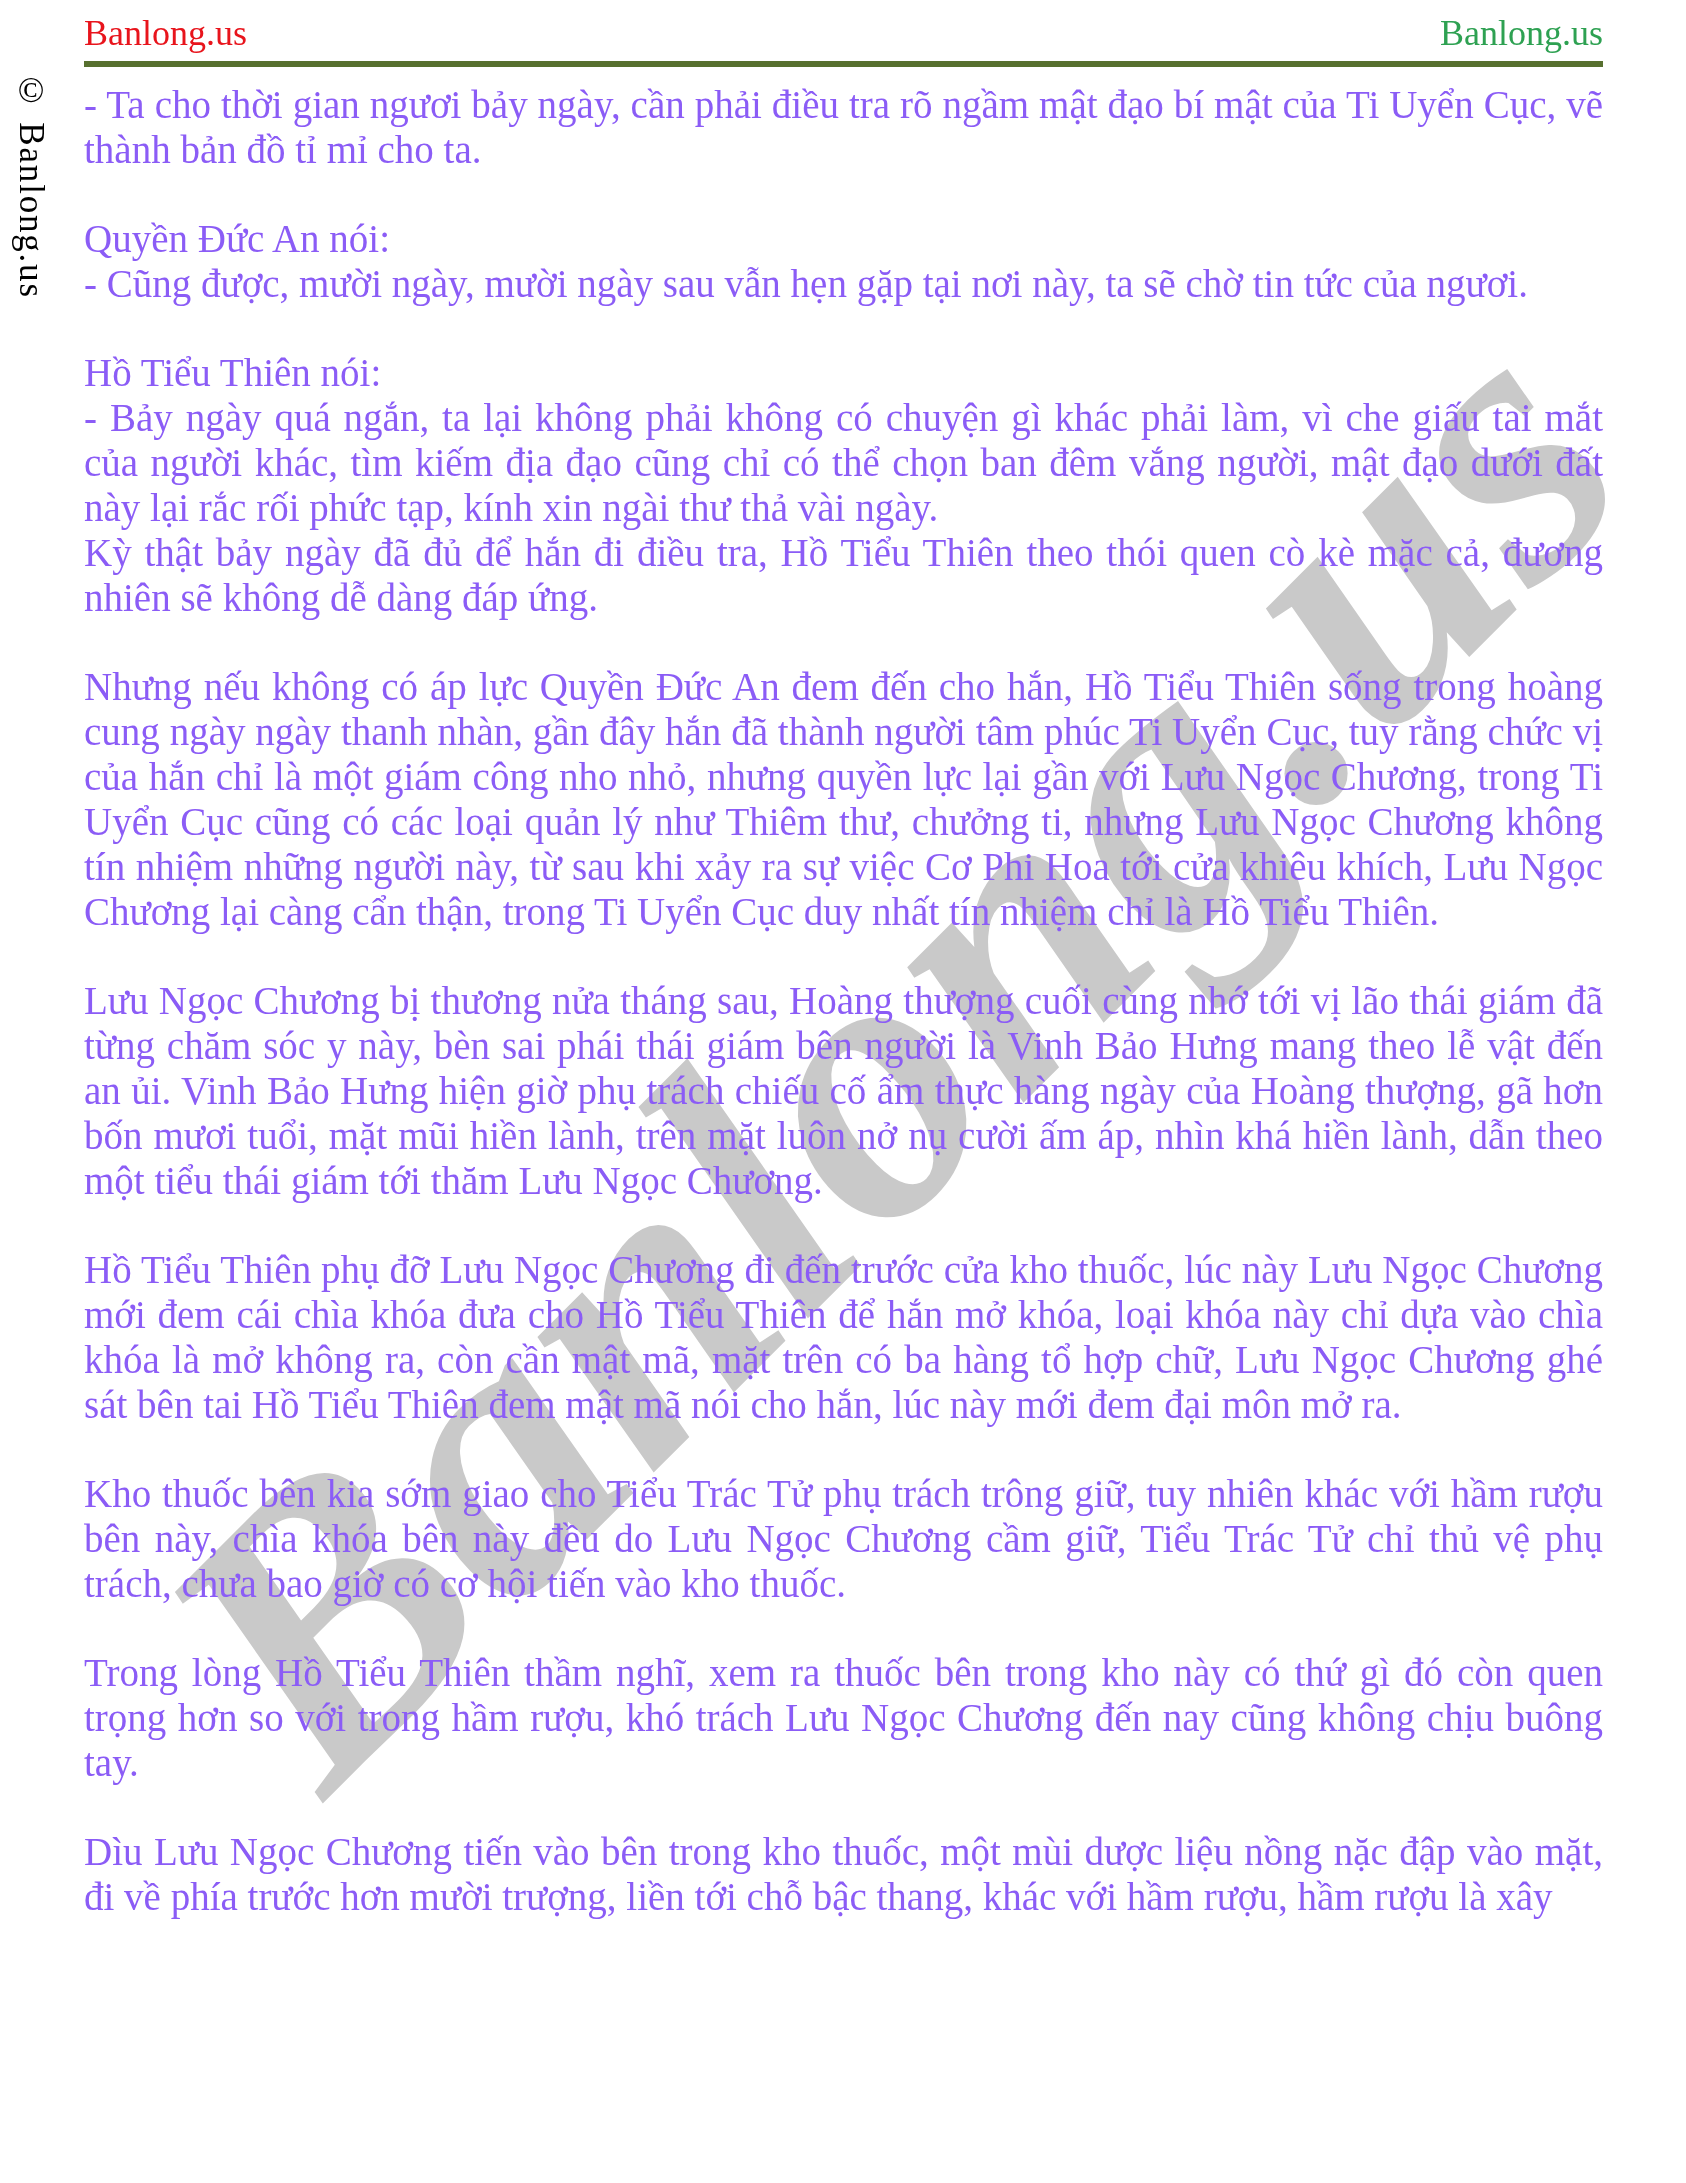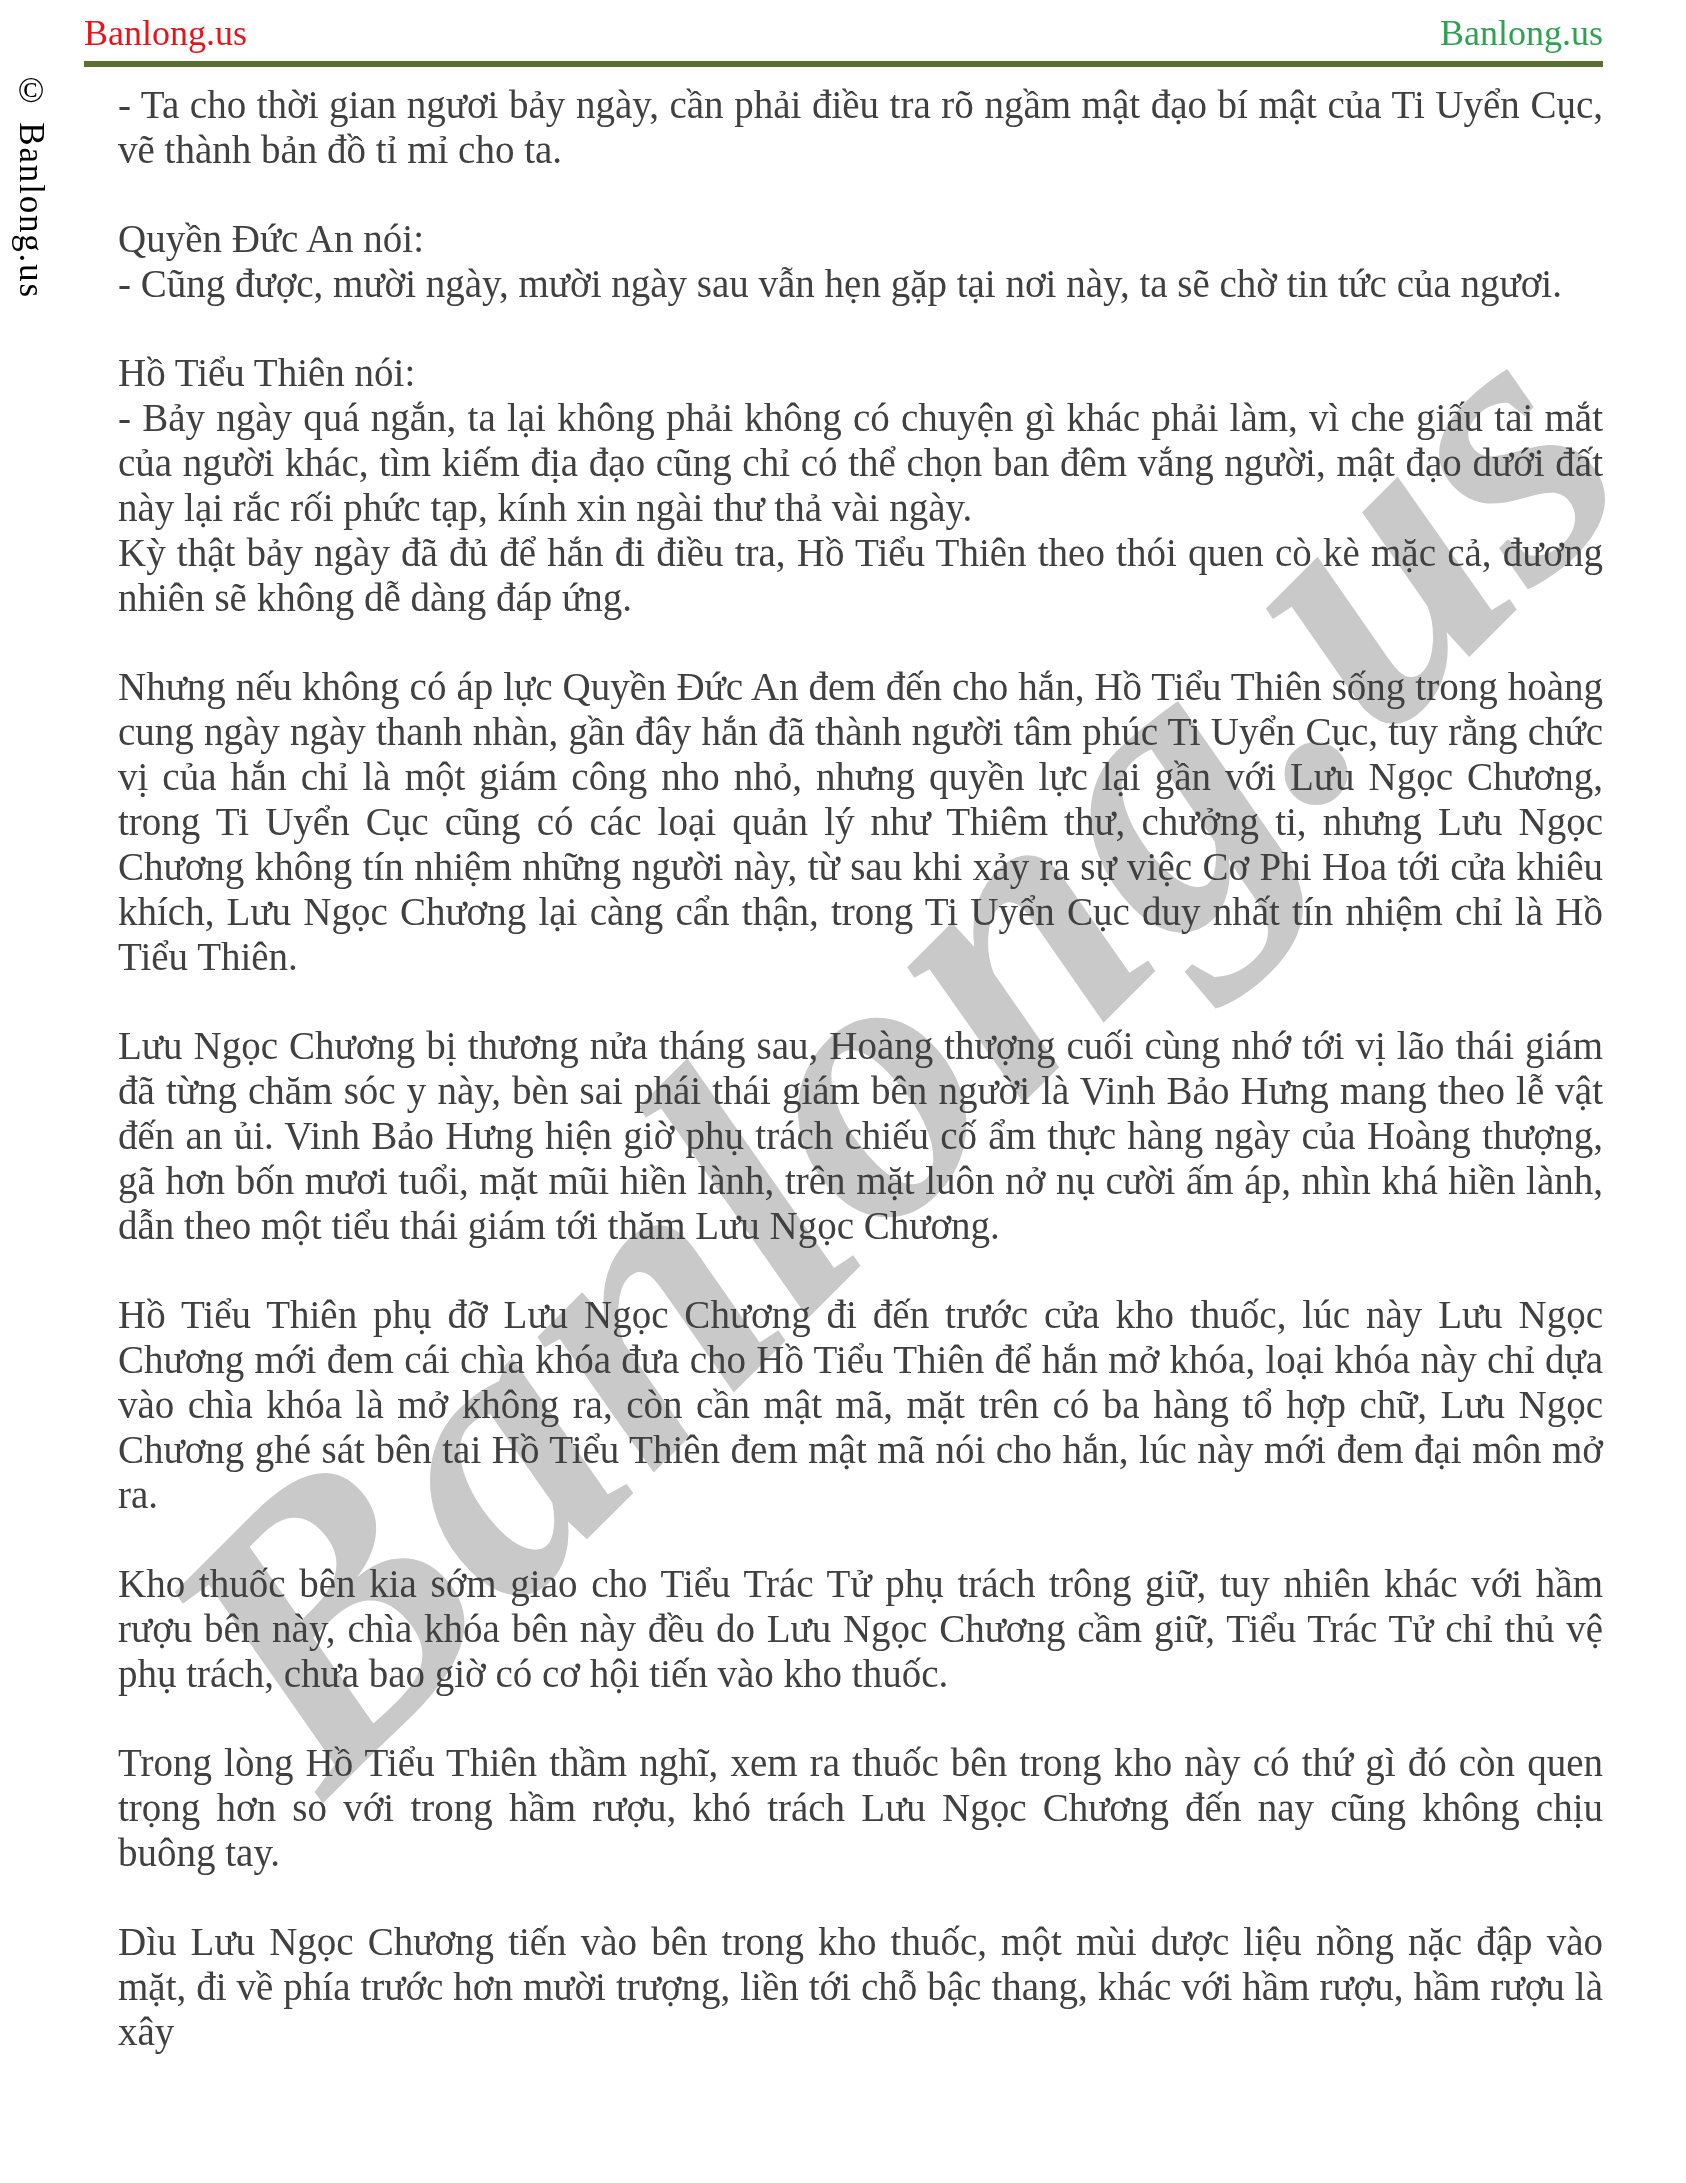--- a/index.html
+++ b/index.html
@@ -81,21 +81,21 @@
 
 <div class="page">
 
   <div class="header-row">
     <span class="brand-left" style="color: rgb(232, 20, 28);">Banlong.us</span>
     <span class="brand-right" style="color: rgb(46, 161, 82);">Banlong.us</span>
   </div>
 
   <div class="rule" style="background: rgb(87, 112, 47);"></div>
 
-  <main class="doc-body" style="color: #404040; margin-left: 34px;">
+  <main class="doc-body" style="color: #8b5cf6;">
 
   <div class="block">
         <p>- Ta cho thời gian ngươi bảy ngày, cần phải điều tra rõ ngầm mật đạo bí mật của Ti Uyển Cục, vẽ thành bản đồ tỉ mỉ cho ta.</p>
       </div>
       <div class="block">
         <p>Quyền Đức An nói:</p>
         <p>- Cũng được, mười ngày, mười ngày sau vẫn hẹn gặp tại nơi này, ta sẽ chờ tin tức của ngươi.</p>
       </div>
       <div class="block">
         <p>Hồ Tiểu Thiên nói:</p>

